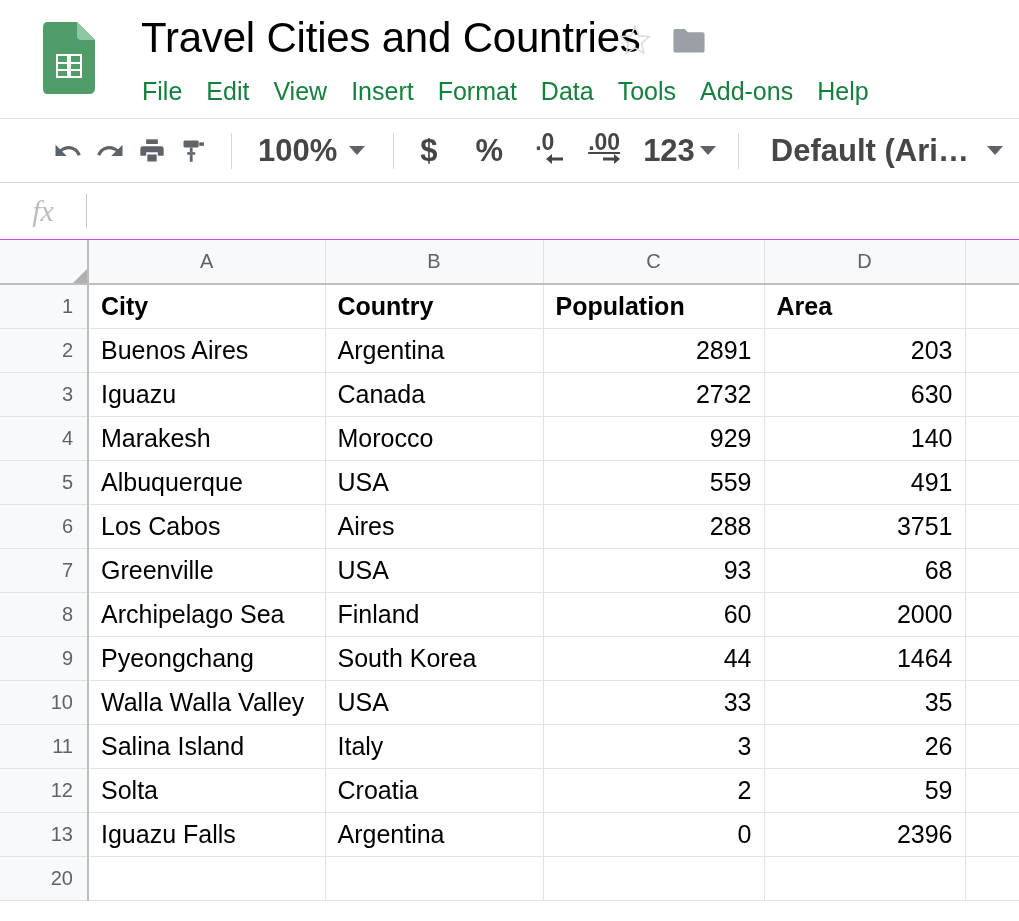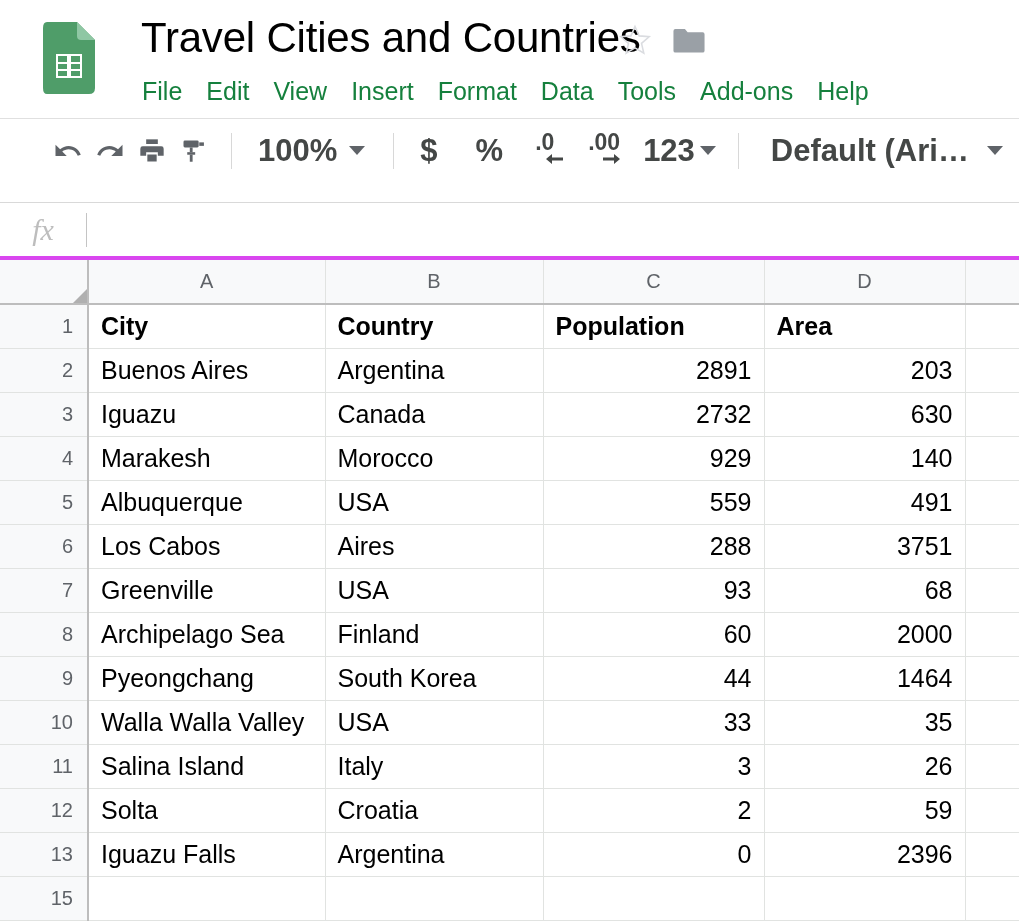--- a/index.html
+++ b/index.html
@@ -114,25 +114,24 @@
     border-top: 9px solid #5f6368;
     margin-left: 12px;
   }
 
   
   .formula-bar {
     position: relative;
     height: 58px;
     background: #ffffff;
     border-top: 1px solid #d9d9d9;
-    border-bottom: 4px solid #d946ef;
+    border-bottom: 1px solid #d946ef;
     display: flex;
     align-items: center;
     box-sizing: border-box;
-    margin-top: 20px;
   }
   .fx-label {
     width: 86px;
     text-align: center;
     font-family: "Liberation Serif", serif;
     font-style: italic;
     font-size: 30px;
     color: #bdbdbd;
     user-select: none;
   }
@@ -330,21 +329,21 @@
   <div style="position:relative;flex:0 0 auto;width:44px;height:42px;cursor:pointer;">
     <span style="position:absolute;left:2px;top:-1px;font-size:23px;font-weight:bold;color:#444746;">.0</span>
     <svg style="position:absolute;left:10px;top:22px;" width="22" height="14" viewBox="0 0 22 14" fill="#444746">
       <path d="M9 2 L3 7 L9 12 V8.6 H20 V5.4 H9 Z"></path>
     </svg>
   </div>
 
   <div style="width:10px;flex:0 0 auto;"></div>
 
   <div style="position:relative;flex:0 0 auto;width:50px;height:42px;cursor:pointer;">
-    <span style="position:absolute;left:1px;top:-1px;font-size:23px;font-weight:bold;color:#444746;">.00</span>
+    <span style="position:absolute;left:1px;top:-1px;font-size:23px;font-weight:bold;color:#444746;text-decoration:underline;">.00</span>
     <svg style="position:absolute;left:14px;top:22px;" width="22" height="14" viewBox="0 0 22 14" fill="#444746">
       <path d="M13 2 L19 7 L13 12 V8.6 H2 V5.4 H13 Z"></path>
     </svg>
   </div>
 
   <div style="width:6px;flex:0 0 auto;"></div>
   <div class="tb-text">
     <span>123</span>
     <span class="caret" style="margin-left:5px;"></span>
   </div>
@@ -492,21 +491,21 @@
       </tr>
       <tr>
         <td class="rowhead">13</td>
         <td class="cell">Iguazu Falls</td>
         <td class="cell">Argentina</td>
         <td class="cell num">0</td>
         <td class="cell num">2396</td>
         <td class="cell blank"></td>
       </tr>
       <tr>
-        <td class="rowhead">15</td>
+        <td class="rowhead">20</td>
         <td class="cell"></td>
         <td class="cell"></td>
         <td class="cell num"></td>
         <td class="cell num"></td>
         <td class="cell blank"></td>
       </tr>
     </tbody>
   </table>
 </div>
 

